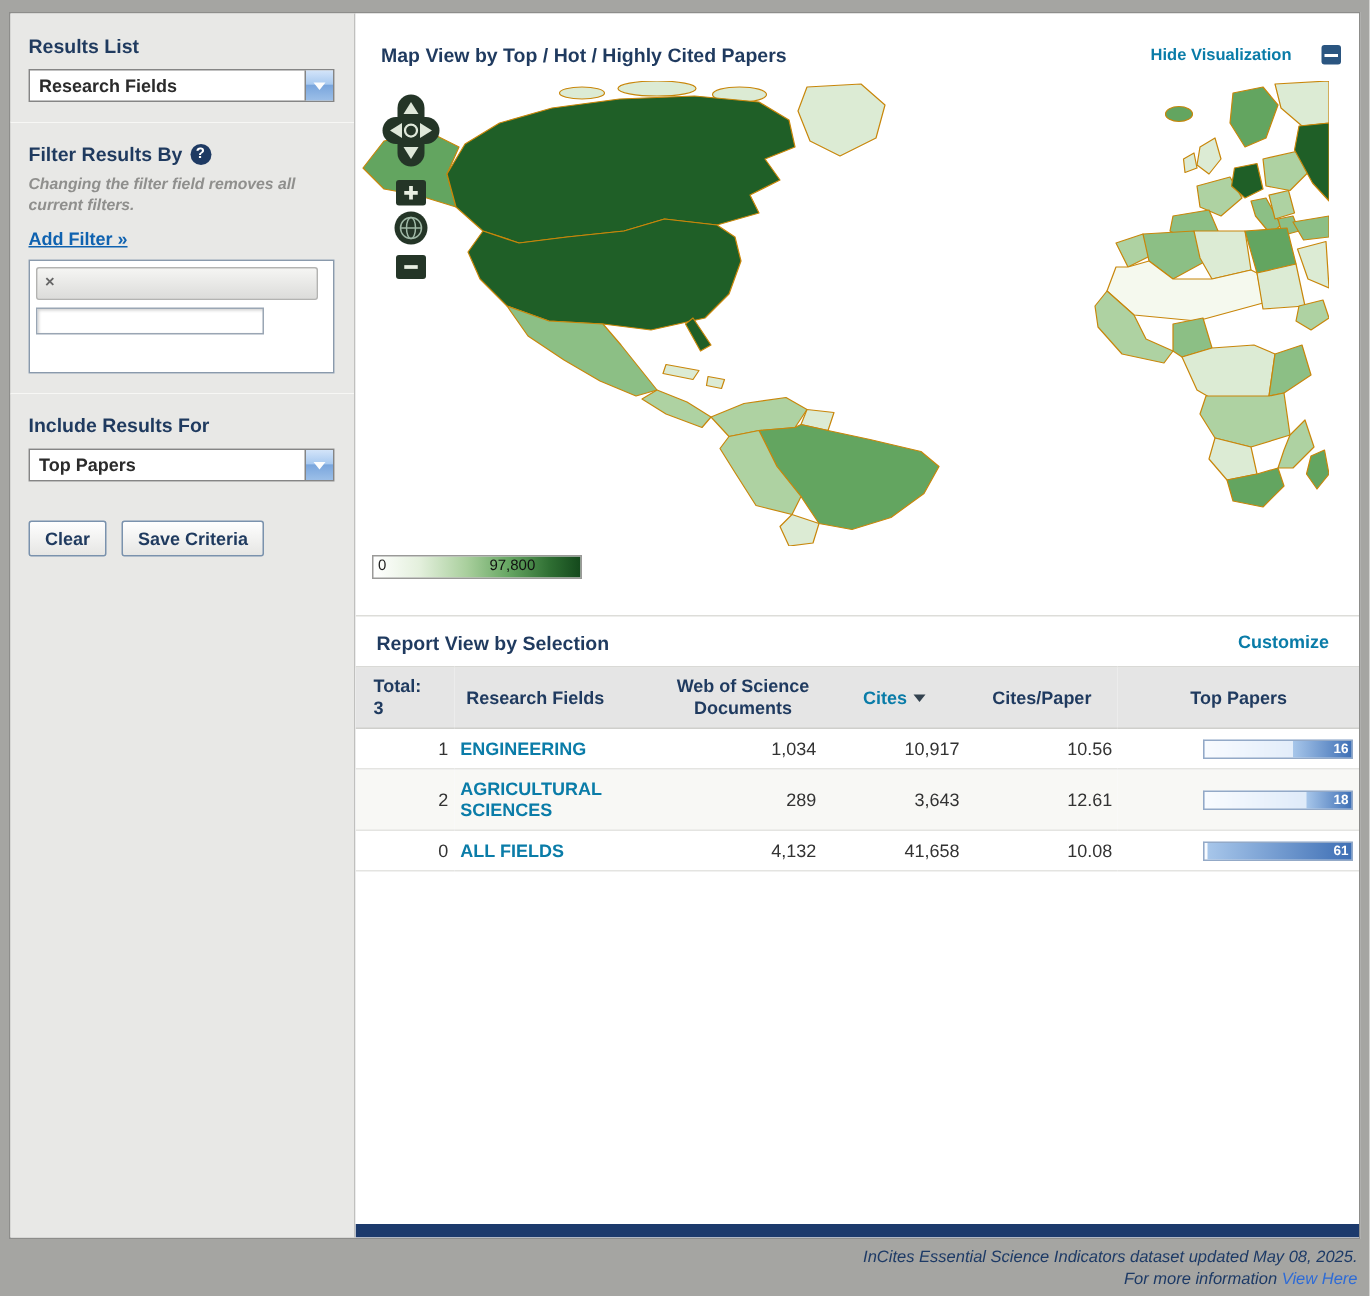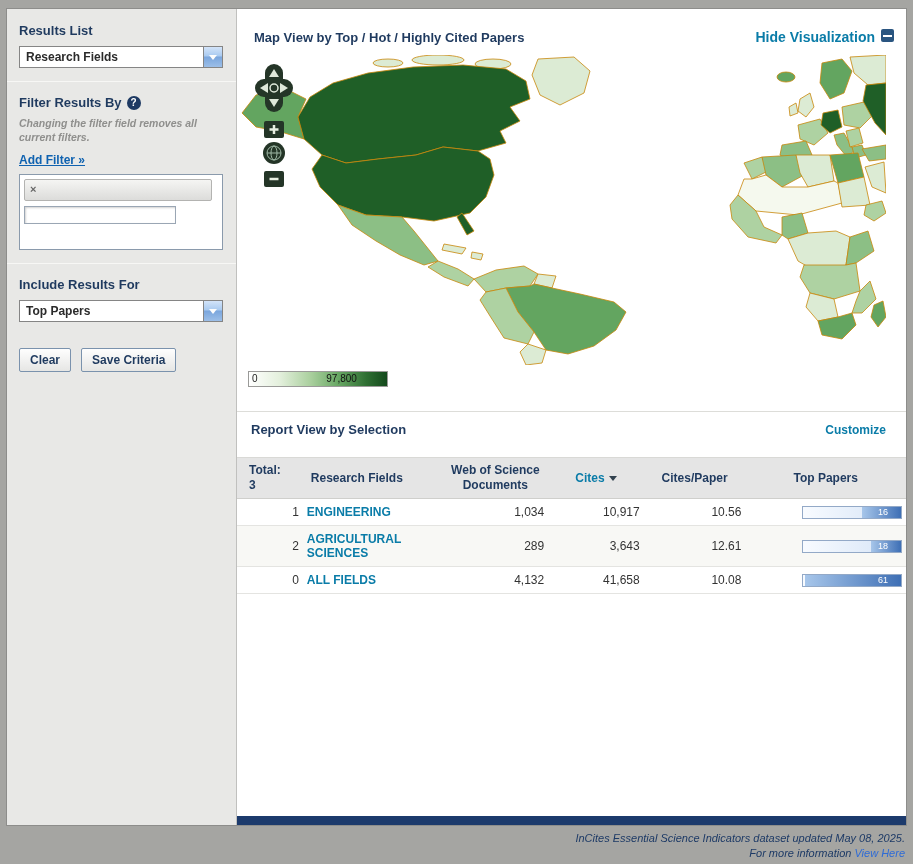--- a/index.html
+++ b/index.html
@@ -24,55 +24,55 @@
 .tag-x{color:#666;font-size:11px;font-weight:bold;line-height:1.2}
 .tag-text{font-size:10px;color:#222;line-height:1.3}
 .tag-line2{padding-left:2px}
 .filter-input{display:block;margin-top:5px;width:152px;height:18px;border:1px solid #9aa6b4;box-shadow:inset 1px 1px 2px rgba(0,0,0,.18);font-size:11px;padding:0 3px;font-family:inherit}
 .sb-buttons{margin:26px 0 0 12px;display:flex;gap:10px}
 .sb-btn{font-family:inherit;font-size:12px;font-weight:bold;color:#1f3a5f;background:linear-gradient(180deg,#fefefe,#e6e6e4);border:1px solid #7a92ad;border-radius:2px;padding:4px 10px;cursor:pointer}
 
 .main{flex:1;position:relative;background:#fff;overflow:hidden}
 .map-header{display:flex;justify-content:space-between;align-items:center;padding:20px 12px 10px 17px}
 .map-title{font-size:13px;font-weight:bold;color:#1f3a5f}
-.hide-viz{display:flex;align-items:flex-start;gap:6px;font-size:14px;font-weight:bold;color:#0a7ca8;text-decoration:none;cursor:pointer}
+.hide-viz{display:flex;align-items:flex-end;gap:20px;font-size:11px;font-weight:bold;color:#0a7ca8;text-decoration:none;cursor:pointer}
 .minus-box{width:13px;height:13px;background:#2a5580;border-radius:2px;position:relative}
 .minus-box::after{content:"";position:absolute;left:2px;right:2px;top:5.5px;height:2px;background:#fff}
 .map-canvas{position:relative;height:348px;margin-left:1px}
 .world-svg{display:block}
 .mw path,.mw ellipse{stroke:#c8860a;stroke-width:0.8;stroke-linejoin:round}
 .cD{fill:#1f5f27}.cM{fill:#63a560}.cM2{fill:#8cbf85}.cL{fill:#aed2a2}.cP{fill:#dcebd4}.cW{fill:#f5f9ee}
 .map-controls{position:absolute;left:14px;top:8px}
 .legend{position:absolute;left:10px;top:316px}
 .legend-bar{width:140px;height:16px;border:1px solid #9a9a98;position:relative;
   background:linear-gradient(90deg,#ffffff 0%,#e4f0dd 22%,#a9cf9d 45%,#67a763 65%,#2f6f33 85%,#14491c 100%)}
 .legend-min{position:absolute;left:3px;top:1px;font-size:10px;color:#222}
 .legend-max{position:absolute;left:56%;top:1px;font-size:10px;color:#111}
 
 .report-section{border-top:1px solid #ddddd9;margin-top:8px}
-.report-header{display:flex;justify-content:space-between;align-items:center;padding:10px 20px 20px 14px}
+.report-header{display:flex;justify-content:space-between;padding:10px 20px 8px 14px}
 .report-title{font-size:13px;font-weight:bold;color:#1f3a5f}
 .customize{font-size:12px;font-weight:bold;color:#0a7ca8;text-decoration:none;cursor:pointer}
 .report-table{width:100%;border-collapse:collapse;font-size:12px}
 .report-table thead tr{background:#e5e5e5}
 .report-table th{border-top:1px solid #d9d9d6;border-bottom:1px solid #cfcfcc;color:#1f3a5f;font-weight:bold;padding:5px 4px;text-align:center;vertical-align:middle;line-height:1.25}
 th.col-rank{text-align:left;padding-left:12px}
 th.col-field{text-align:left;padding-left:8px}
 .cites-link{color:#0a7ca8;text-decoration:none;cursor:pointer}
 .sort-caret{display:inline-block;width:0;height:0;border-left:4px solid transparent;border-right:4px solid transparent;border-top:5px solid #33424f;margin-left:4px;vertical-align:middle}
 .report-table td{border-bottom:1px solid #e4e4e1;padding:6px 4px;color:#333}
 .report-table tbody tr:nth-child(even){background:#f8f8f5}
 .cell-rank{text-align:right;padding-right:10px}
 .cell-field{padding-left:8px}
 .cell-field a{color:#0a7ca8;font-weight:bold;text-decoration:none;cursor:pointer}
 .cell-num{text-align:right;padding-right:12px}
 .cell-bar{padding-right:10px}
 .bar{width:100px;height:13px;border:1px solid #93a9c7;background:linear-gradient(90deg,#f8fbff,#d4e3f6);margin-left:auto;position:relative}
 .bar-fill{position:absolute;right:0;top:0;height:100%;background:linear-gradient(90deg,#a7c6ea,#3e6fb5);display:flex;align-items:center;justify-content:flex-end}
-.bar-num{font-size:9px;font-weight:normal;color:#fff;padding-right:13px}
+.bar-num{font-size:9px;font-weight:bold;color:#fff;padding-right:2px}
 .main-bottom-bar{position:absolute;left:0;right:0;bottom:0;height:9px;background:#1c3a6c}
 
 .footer{position:absolute;left:6px;right:8px;top:831px;text-align:right;font-size:11px;font-style:italic;color:#1d3a66;line-height:15px}
 .footer-link{color:#2e6bd6;text-decoration:none;cursor:pointer}
 </style>
 </head>
 <body>
 
 <div class="app">
 

